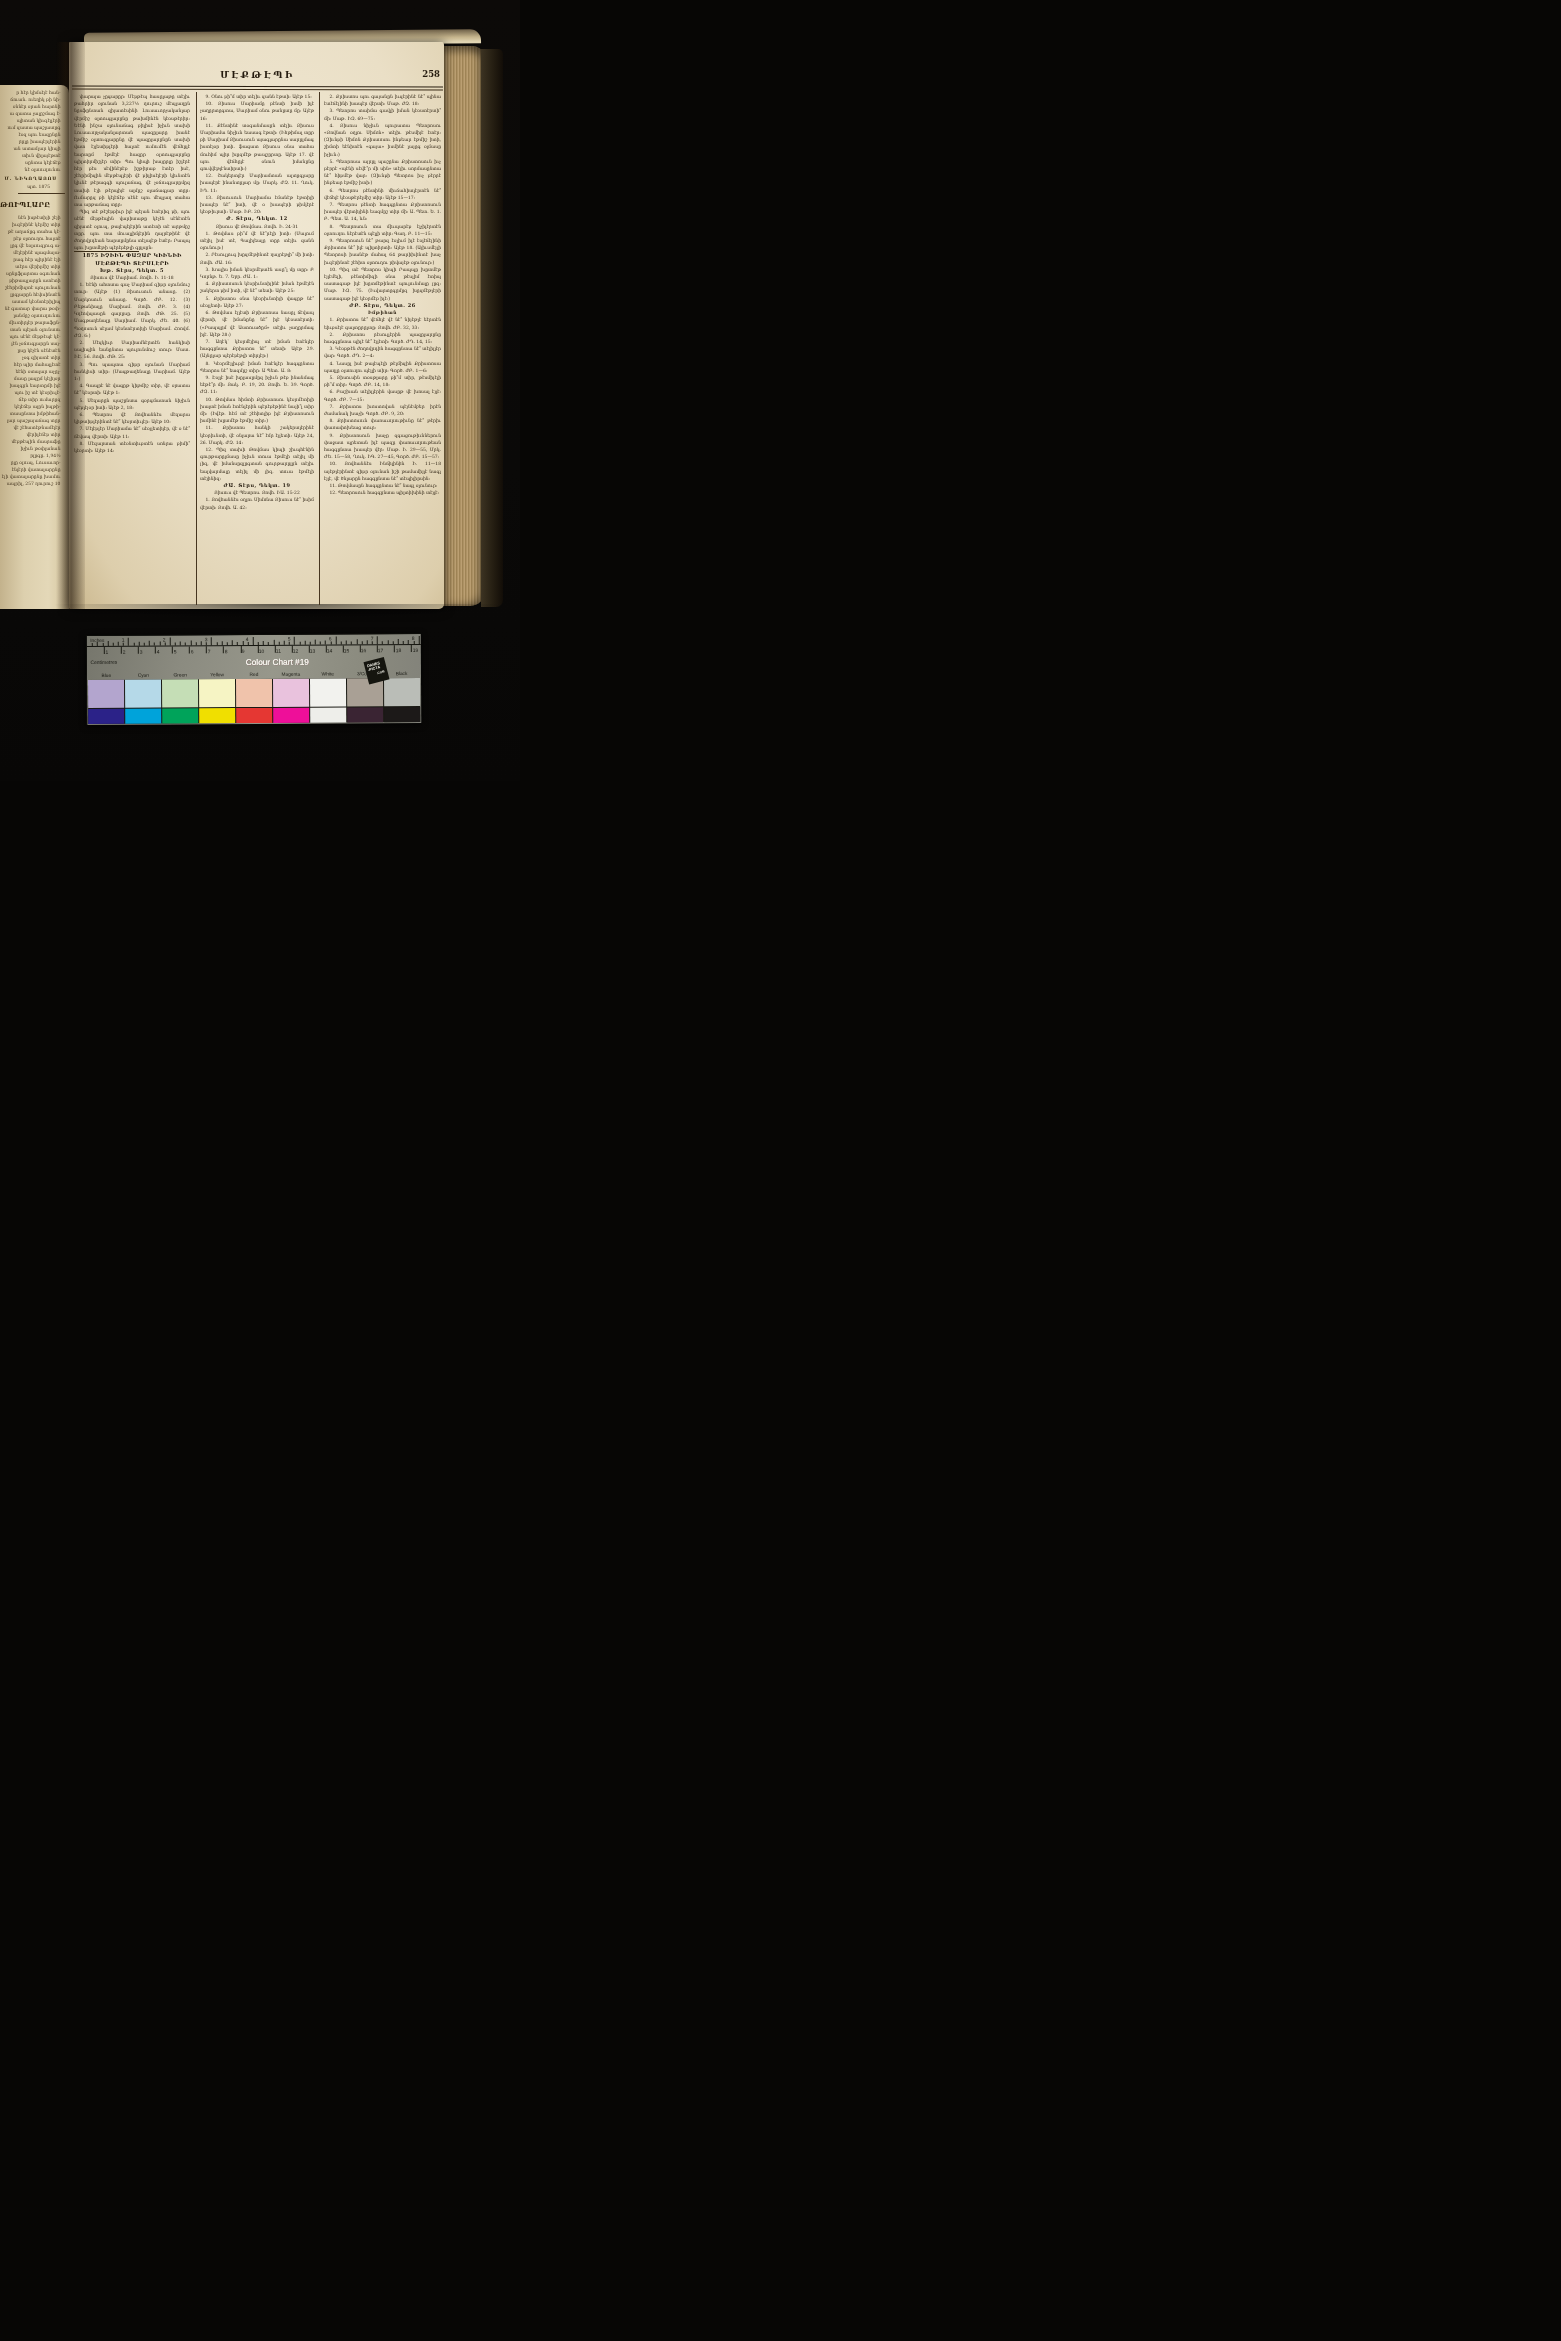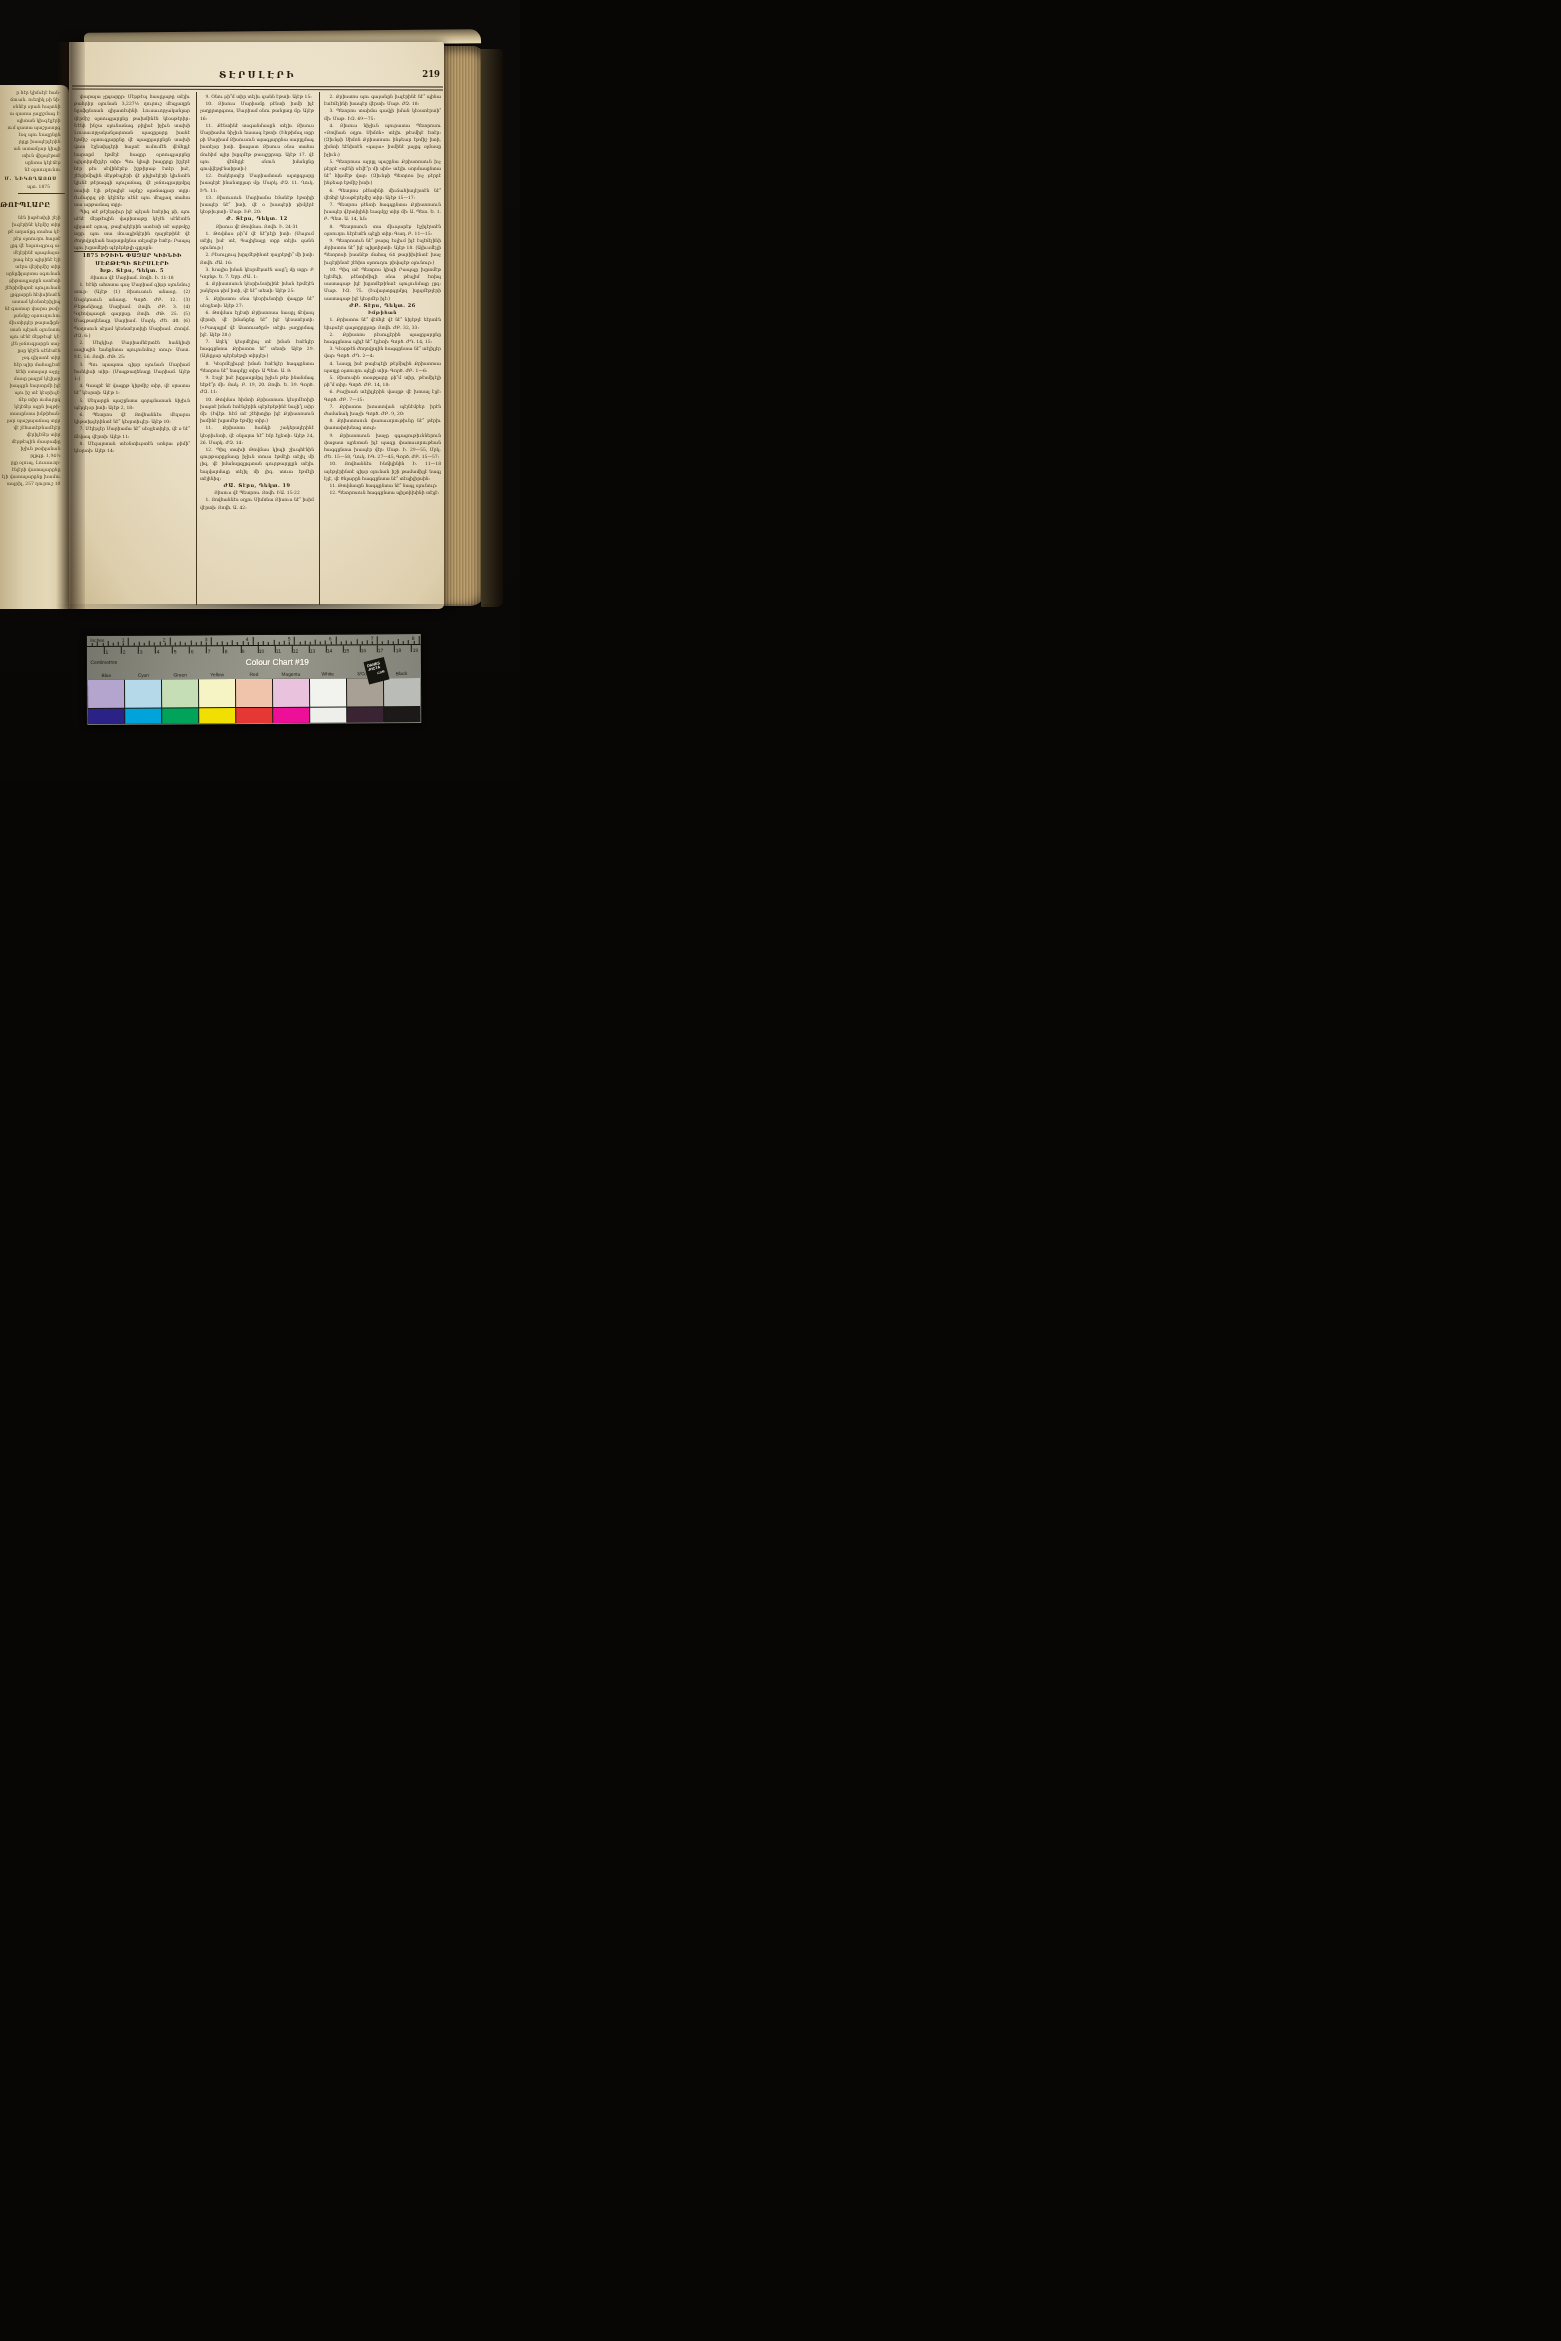--- a/index.html
+++ b/index.html
@@ -142,22 +142,22 @@
       <div class="lp-line">վէրիլէճէք տիր</div>
       <div class="lp-line">մէքթէպին մասրաֆը</div>
       <div class="lp-line">իչիւն թօփլանան</div>
       <div class="lp-line">րլըգը. 1,94½</div>
       <div class="lp-line">ըլը օլուպ, Լուսաւոր-</div>
       <div class="lp-line">էնլէրի վատալարընը</div>
       <div class="lp-line">էյի վատալարընը խամու</div>
       <div class="lp-line">ապրիլ, 257 ղուրուշ 10</div>
     </div>
 
-  <div class="masthead">ՏԷՐՍԼԷՐԻ</div>
-  <div class="pagenum">219</div>
+  <div class="masthead">ՄԷՔԹԷՊԻ</div>
+  <div class="pagenum">258</div>
   <div class="headrule-a"></div>
   <div class="headrule-b"></div>
   <div class="vrule v1"></div>
   <div class="vrule v2"></div>
   <div class="col c1">
       <div class="b-p">փարայա չըգարըր։ Մէքթէպ հասըլաթը տէյիւ թահրիր օլունան 3,227½ ղուրուշ մէպլաղըն նըսֆընտան զիյատէսինի Լուսաւորչականլար վէրմիշ օլտուգլարընը թախմինէն կէօսթէրիր։ Եէնի ինշա օլունաճագ քիլիսէ իչիւն տախի Լուսաւորչականլարտան պազըլարը խանէ էթմիշ օլտուգլարընը վէ պազըլարընըն տախի վատ էյլետիքլէրի հալտէ ումումէն վէճհըլէ եարտըմ էթմէյէ հազըր օլտուգլարընը պիլտիրմիշլէր տիր։ Պու կիպի խայըրլը իշլէրէ հէր քէս սէվինէրէք իշթիրաք էտէր իսէ, շէհրիմիզին մէքթէպլէրի վէ քիլիսէլէրի կիւնտէն կիւնէ թէրագգի պուլաճագ, վէ չօճուգլարըմըզ տախի էյի թէրպիյէ ալմըշ օլաճագլար տըր։ Ումարըզ քի կէլէճէք սէնէ պու մէպլաղ տահա տա արթաճագ տըր։</div>
       <div class="b-p">Պիզ տէ թէշէքքիւր իլէ պէյան էտէրիզ քի, պու սէնէ մէքթէպին վարիտաթը կէչէն սէնէտէն զիյատէ օլուպ, թալէպէլէրին ատէտի տէ արթմըշ տըր. պու տա մուալլիմլէրին ղայրէթինէ վէ ժողովրդեան եարտըմընա տէլալէթ էտէր։ Րապպ պու խըտմէթի պէրէքէթլի գըլսըն։</div>
       <div class="b-div"></div>
       <div class="b-h1">1875 ԻՉԻԻՆ ՓԱԶԱՐ ԿԻԻՆԻԻ</div>
       <div class="b-h1">ՄԷՔԹԷՊԻ ՏԷՐՍԼԷՐԻ</div>

